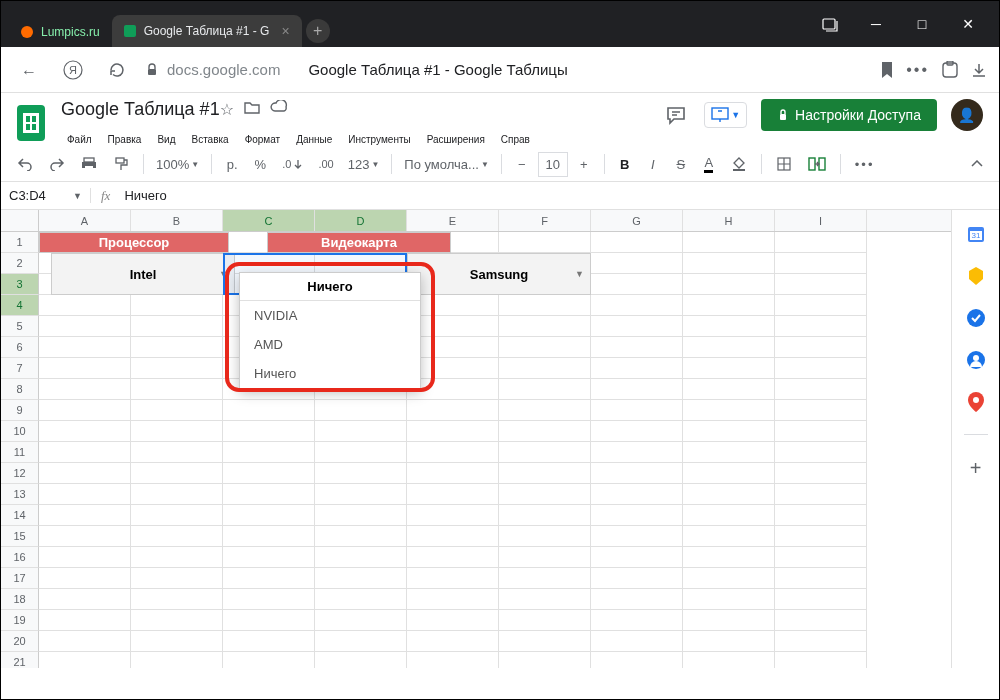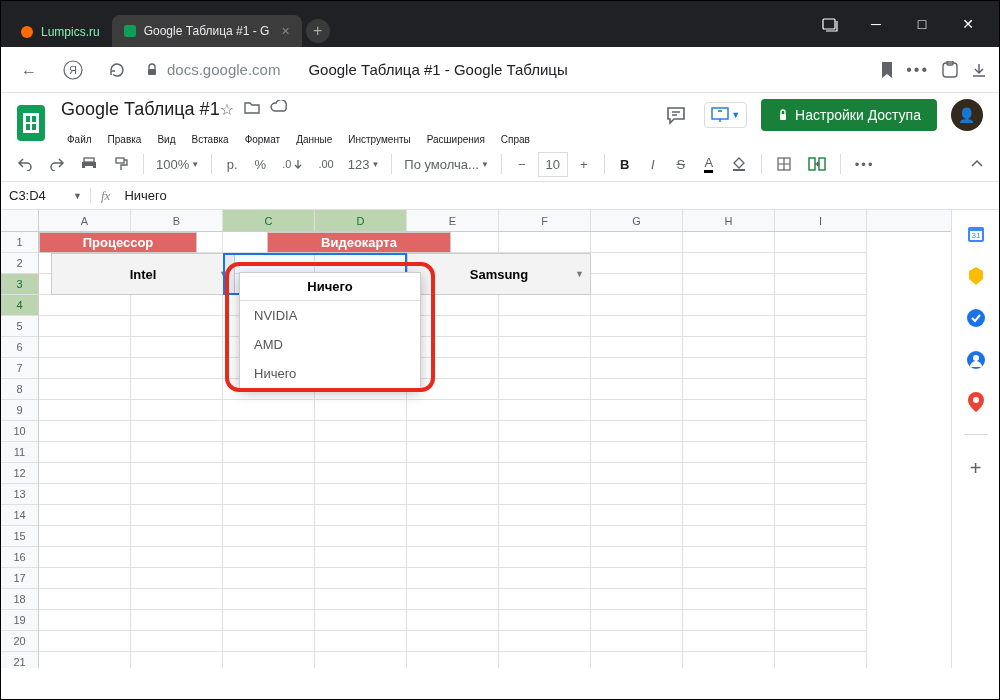--- a/index.html
+++ b/index.html
@@ -592,21 +592,21 @@
             <div class="cell"></div>
             <div class="cell"></div>
             <div class="cell"></div>
             <div class="cell"></div>
             <div class="cell"></div>
             <div class="cell"></div>
             <div class="cell"></div>
             <div class="cell"></div>
           </div>
 
-        <div class="merged-header" style="left:0; width:158px;">Процессор</div>
+        <div class="merged-header" style="left:0; width:190px;">Процессор</div>
         <div class="merged-header" style="left:184px; width:184px;margin-left:44px;">Видеокарта</div>
 
         <div class="merged-cell" style="left:12px; width:184px;">
           <span>Intel</span>
             <span class="dd-arrow">▼</span>
         </div>
         <div class="merged-cell" style="left:368px; width:184px;">
           <span>Samsung</span>
             <span class="dd-arrow">▼</span>
         </div>

